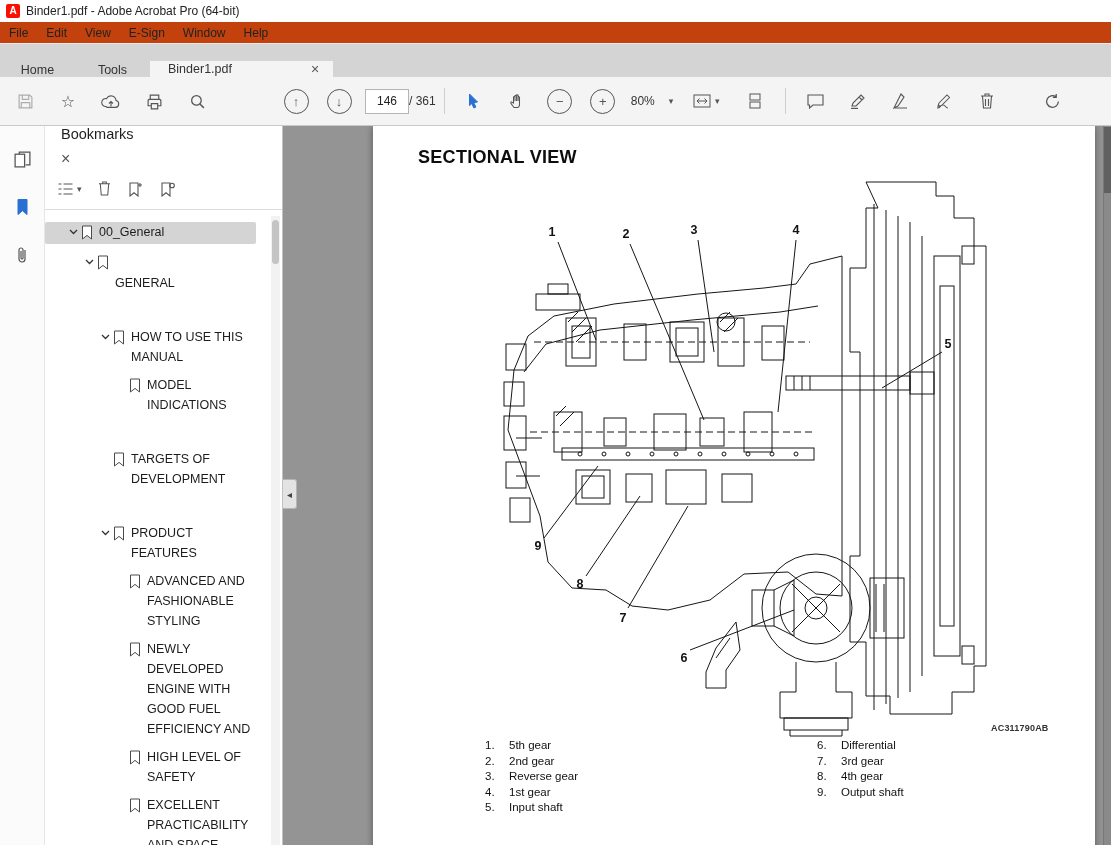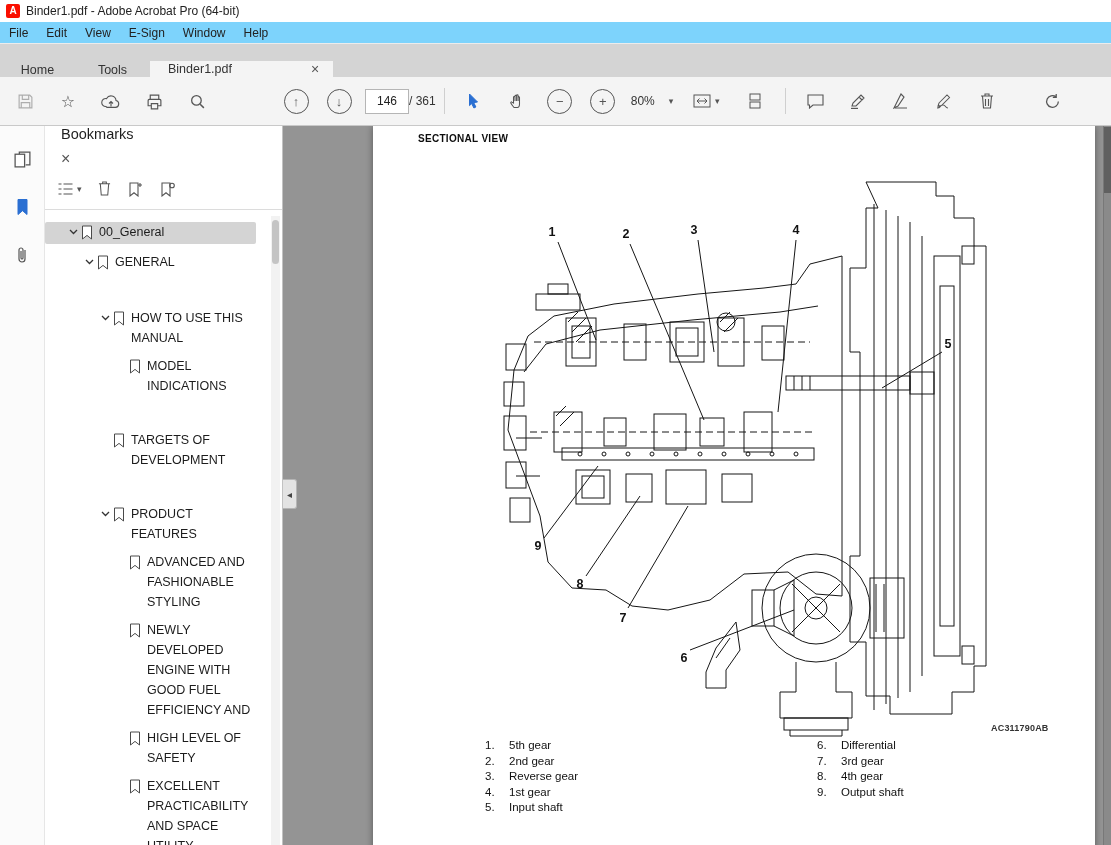--- a/index.html
+++ b/index.html
@@ -6,21 +6,21 @@
   html,body { width:1111px; height:845px; overflow:hidden; background:#fff;
     font-family:"Liberation Sans","DejaVu Sans",sans-serif; color:#222; }
 
   
   .titlebar { height:22px; display:flex; align-items:center; gap:6px; padding-left:6px;
     font-size:12px; background:#fff; }
   .acro-logo { width:14px; height:14px; background:#fa0f00; border-radius:2px; color:#fff;
     font-size:10px; font-weight:bold; display:grid; place-items:center; line-height:1; }
 
   
-  .menubar { height:22px; display:flex; align-items:center; font-size:12px; background:#7dd3fc;
+  .menubar { height:22px; display:flex; align-items:center; font-size:12px; background:#c2410c;
     border-bottom:1px solid #ececec; }
   .menu-item { padding:0 9px; cursor:default; }
 
   
   .tabbar { height:33px; background:#d4d4d4; display:flex; align-items:flex-end; }
   .tab { display:flex; align-items:center; justify-content:center; font-size:12.5px; color:#333; }
   .tab-plain { width:75px; }
   .tab-active { width:183px; background:#f4f4f4; justify-content:space-between;
     padding:0 10px 0 18px; }
   .tab-close { font-size:14px; color:#555; width:16px; text-align:center; }
@@ -60,35 +60,35 @@
   .ptool { display:flex; align-items:center; gap:3px; }
 
   .tree { flex:1; overflow:hidden; position:relative; padding-top:12px; }
   .row { display:flex; align-items:flex-start; margin-bottom:8px; }
   .row.selected { background:#d4d4d4; border-radius:2px; margin-right:26px; }
   .chev { width:16px; height:20px; display:grid; place-items:center; flex:none; }
   .bicon { width:13px; margin:3px 5px 0 0; flex:none; }
   .lbl { font-size:12.5px; line-height:20px; color:#1c1c1c; }
   .lvl0 { padding-left:20px; } .lvl1 { padding-left:36px; }
   .lvl2 { padding-left:52px;margin-top:34px; } .lvl3 { padding-left:68px; }
-  .lvl1 .lbl { max-width:146px; } .lvl2 .lbl { max-width:130px; } .lvl3 .lbl { max-width:112px; }
+  .lvl1 .lbl { max-width:146px;margin-top:21px; } .lvl2 .lbl { max-width:130px; } .lvl3 .lbl { max-width:112px; }
 
   .panel-scroll { position:absolute; right:2px; top:6px; bottom:0; width:9px;
     background:#f2f2f2; }
   .panel-thumb { position:absolute; top:4px; left:1px; width:7px; height:44px;
     background:#c4c4c4; border-radius:4px; }
 
   
   .content { flex:1; position:relative; background:#949494; overflow:hidden; }
   .collapse-handle { position:absolute; left:0; top:353px; width:14px; height:30px;
     background:#e3e3e3; border:1px solid #b5b5b5; border-left:none;
     border-radius:0 3px 3px 0; display:grid; place-items:center; font-size:10px; color:#444; }
   .page { position:absolute; left:90px; top:0; width:722px; height:730px; background:#fff;
     box-shadow:0 0 7px rgba(0,0,0,.4); }
-  .heading { position:absolute; left:45px; top:7px; font-size:10px; font-weight:bold;
+  .heading { position:absolute; left:45px; top:21px; font-size:18px; font-weight:bold;
     color:#0d0d0d; letter-spacing:.3px; }
   .diagram { position:absolute; left:105px; top:50px; width:512px; height:562px; }
   .legend { position:absolute; left:112px; top:612px; display:flex; font-size:11.5px;
     color:#111; }
   .lcol { width:332px; }
   .lrow { display:flex; line-height:15.5px; }
   .lnum { width:24px; flex:none; }
   .fig-code { position:absolute; left:618px; top:597px; font-size:9px; font-weight:bold;
     color:#333; letter-spacing:.2px; }
 

